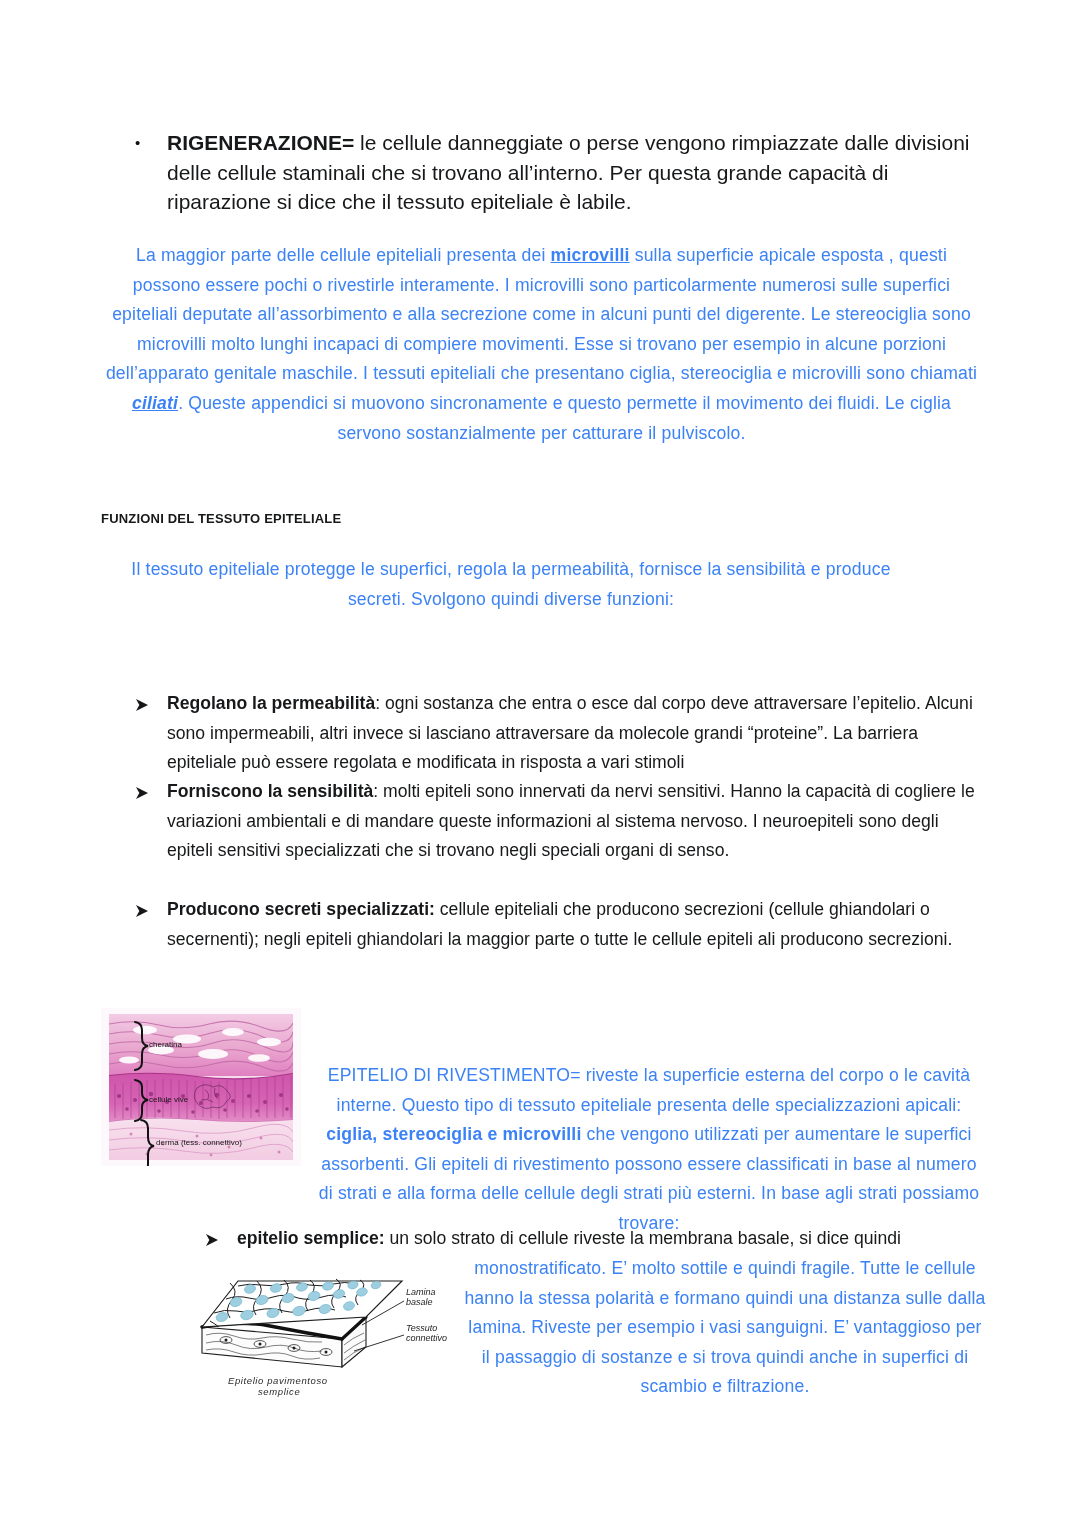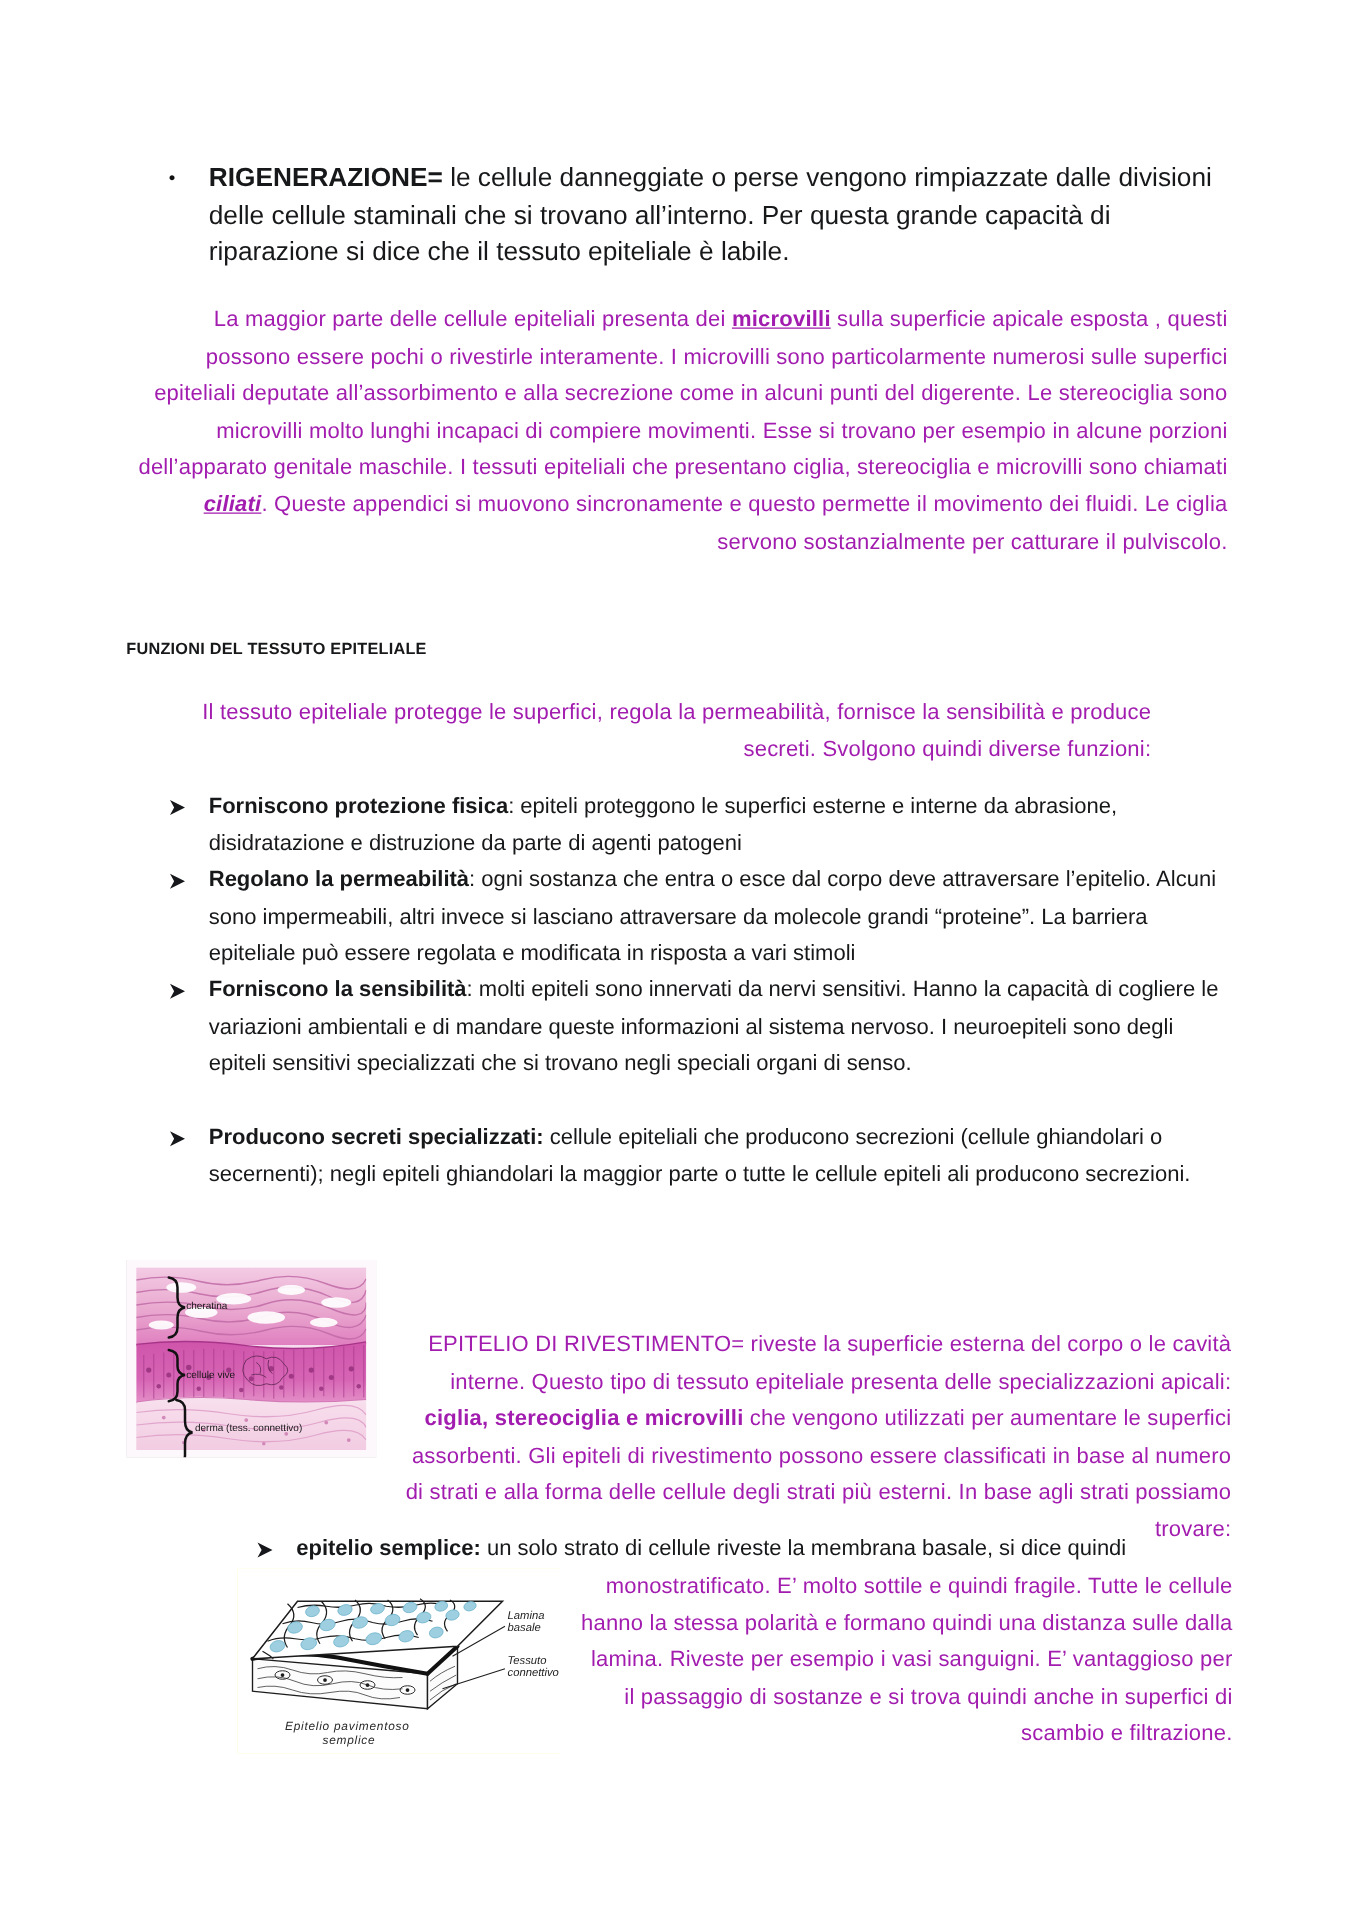--- a/index.html
+++ b/index.html
@@ -21,22 +21,22 @@
     background: #ffffff;
     padding: 0;
   }
 
   
   .para {
     position: absolute;
     font-size: 17.6px;
     line-height: 29.6px;
     letter-spacing: 0.01em;
-    color: #a21caf;
-    text-align: right;
+    color: #3b82f6;
+    text-align: center;
   }
   .para b, .para strong { font-weight: 700; }
   .u { text-decoration: underline; font-weight: 700; }
   .ubi { text-decoration: underline; font-weight: 700; font-style: italic; }
 
   
   .li-disc {
     position: absolute;
     display: flex;
     align-items: flex-start;
@@ -89,21 +89,21 @@
   .histo {
     position: absolute;
     overflow: hidden;
     background: #e5e5e5;
   }
   .histo svg { display: block; }
 
   
   .diagram {
     position: absolute;
-    background: #fef9c3;
+    background: #84cc16;
   }
   .diagram svg { display: block; }
 </style>
 </head>
 <body>
 
 <div class="page">
 
   <div class="li-disc" style="left:135px; top:128px; width:845px;">
     <div class="marker">•</div>
@@ -113,30 +113,20 @@
   </div>
 
   <div class="para" style="left:101px; top:241px; width:881px;">
     <span>La maggior parte delle cellule epiteliali presenta dei </span><span class="u">microvilli</span><span> sulla superficie apicale esposta , questi possono essere pochi o rivestirle interamente. I microvilli sono particolarmente numerosi sulle superfici epiteliali deputate all’assorbimento e alla secrezione come in alcuni  punti del digerente. Le stereociglia sono microvilli molto lunghi incapaci di compiere movimenti. Esse si trovano per esempio in alcune porzioni dell’apparato genitale maschile. I tessuti epiteliali che presentano ciglia, stereociglia e microvilli sono chiamati </span><span class="ubi">ciliati</span><span>. Queste appendici si muovono sincronamente e questo permette  il movimento dei fluidi. Le ciglia servono sostanzialmente per catturare il pulviscolo.</span>
   </div>
 
   <div class="heading" style="left:101px; top:504px; width:881px;">FUNZIONI DEL TESSUTO EPITELIALE</div>
 
   <div class="para" style="left:101px; top:555px; width:820px;">Il tessuto epiteliale protegge le superfici, regola la permeabilità, fornisce la sensibilità e produce secreti. Svolgono quindi diverse funzioni:</div>
 
-  <div class="li-arrow" style="left:135px; top:630px; width:845px;">
-    <div class="marker">
-      <svg width="15" height="14" viewBox="0 0 15 14" aria-hidden="true">
-        <path d="M1 1 L13 7 L1 13 L4.3 7 Z" fill="#15171a"></path>
-      </svg>
-    </div>
-    <div class="body">
-      <b>Forniscono protezione fisica</b><span>: epiteli proteggono le superfici esterne e interne da abrasione, disidratazione e distruzione da parte di agenti patogeni</span>
-    </div>
-  </div>
 
   <div class="li-arrow" style="left:135px; top:689px; width:845px;">
     <div class="marker">
       <svg width="15" height="14" viewBox="0 0 15 14" aria-hidden="true">
         <path d="M1 1 L13 7 L1 13 L4.3 7 Z" fill="#15171a"></path>
       </svg>
     </div>
     <div class="body">
       <b>Regolano la permeabilità</b><span>: ogni sostanza che entra o esce dal corpo deve attraversare l’epitelio. Alcuni sono impermeabili, altri invece si lasciano attraversare da molecole grandi “proteine”. La barriera epiteliale può essere regolata e modificata in risposta a vari stimoli</span>
     </div>

